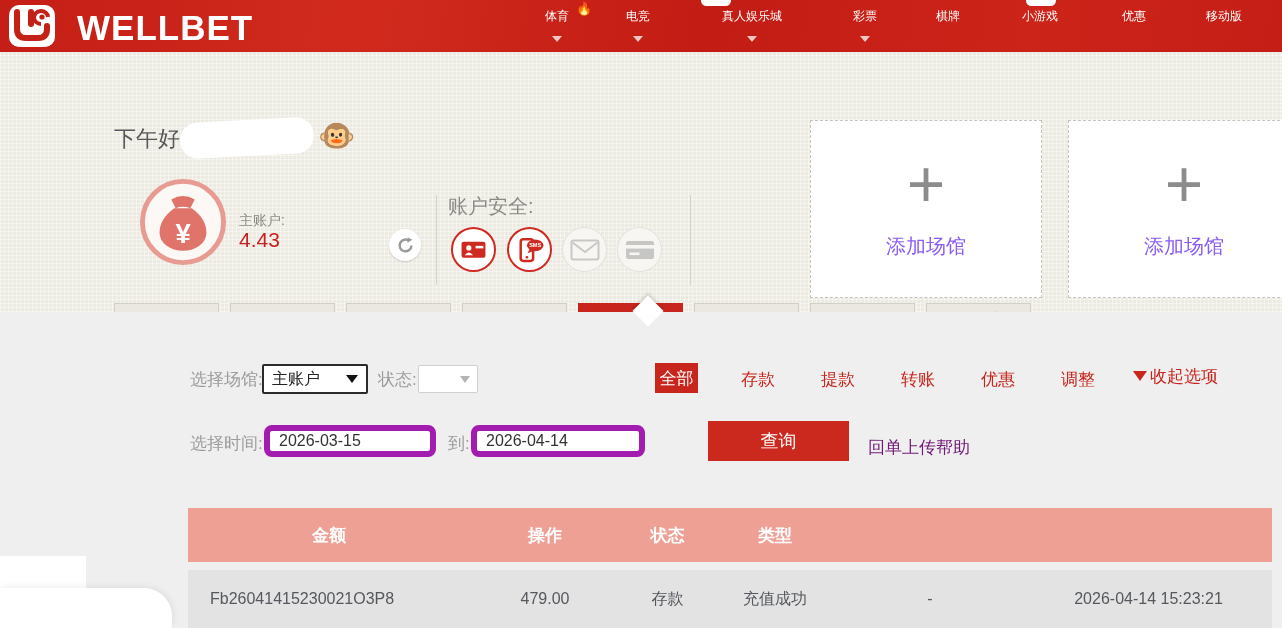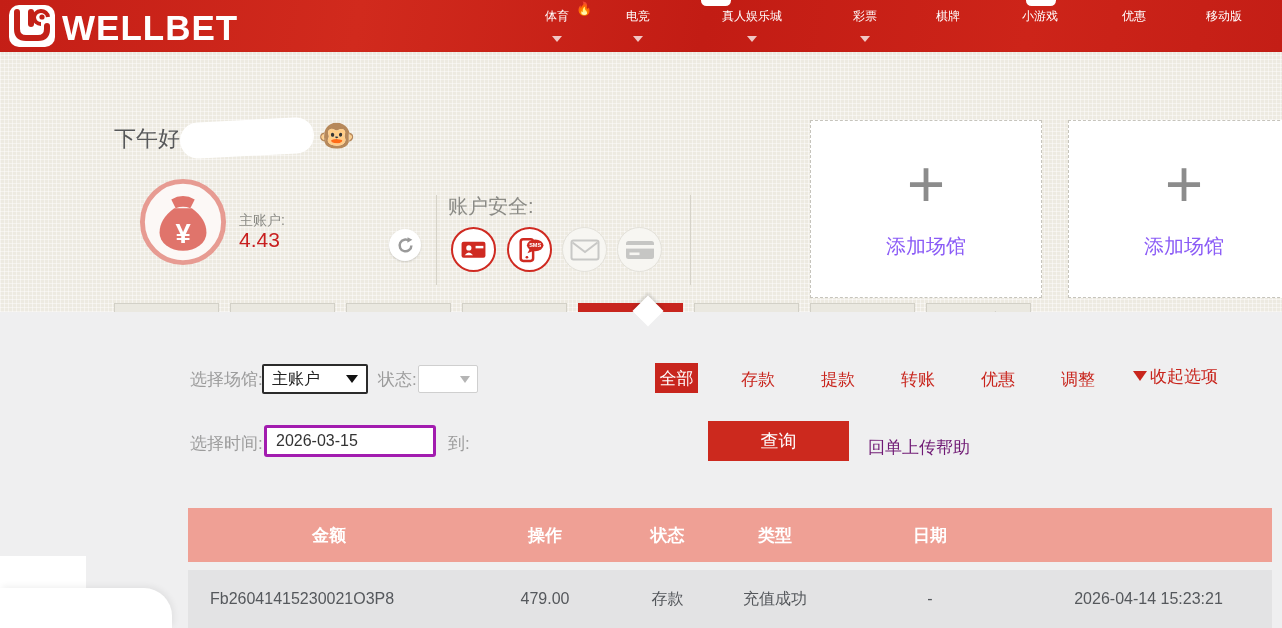--- a/index.html
+++ b/index.html
@@ -4,21 +4,21 @@
 <style>
   * { margin:0; padding:0; box-sizing:border-box; }
   html,body { width:1282px; height:628px; overflow:hidden;
     font-family:"Liberation Sans", sans-serif; background:#efeff0; }
   #stage { position:relative; width:1282px; height:628px; overflow:hidden; }
 
   
   .navbar { position:absolute; left:0; top:0; width:1282px; height:52px;
     background:linear-gradient(100deg,#c41e16 0%,#d12a1d 28%,#c21c14 55%,#cd2419 80%,#c41e16 100%); }
   .logo { position:absolute; left:8px; top:4px; display:flex; align-items:center; cursor:pointer; }
-  .logo-text { color:#fff; font-size:35px; font-weight:bold; letter-spacing:1px; margin-left:6px; }
+  .logo-text { color:#fff; font-size:35px; font-weight:bold; letter-spacing:1px; margin-left:21px; }
   .nav-item { position:absolute; top:8px; transform:translateX(-50%);
     color:#fff; font-size:12px; cursor:pointer; white-space:nowrap; }
   .nav-caret { position:absolute; top:36px; transform:translateX(-50%); width:0; height:0;
     border-left:5px solid transparent; border-right:5px solid transparent;
     border-top:6px solid rgba(255,255,255,.75); }
   .nav-flame { position:absolute; left:576px; top:1px; font-size:13px; }
   .nav-badge { position:absolute; top:-5px; width:30px; height:11px; background:#fff; border-radius:6px; }
 
   
   .panel { position:absolute; left:0; top:52px; width:1282px; height:260px;
@@ -71,21 +71,21 @@
   .status-select .sel-caret { margin-left:auto; width:0; height:0;
     border-left:5px solid transparent; border-right:5px solid transparent; border-top:7px solid #b5b5b5; }
   .cat-all { position:absolute; left:655px; top:51px; width:43px; height:30px; background:#c8251d;
     color:#fff; font-size:17px; display:flex; align-items:center; justify-content:center; cursor:pointer; }
   .cat-link { position:absolute; top:56px; transform:translateX(-50%); font-size:17px;
     color:#c8251d; cursor:pointer; white-space:nowrap; }
   .collapse { position:absolute; left:1133px; top:53px; font-size:17px; color:#c8251d;
     cursor:pointer; display:flex; align-items:center; }
   .collapse .tri { width:0; height:0; border-left:7px solid transparent;
     border-right:7px solid transparent; border-top:10px solid #c8251d; margin-right:3px; margin-top:-2px; }
-  .date-input { position:absolute; top:113px; height:32px; border:3px solid #a21caf; border-radius:3px;
+  .date-input { position:absolute; top:113px; height:32px; border:6px solid #a21caf; border-radius:8px;
     background:#fff; font-size:16px; color:#333; padding:0 9px;
     font-family:"Liberation Sans", sans-serif; }
   .query-btn { position:absolute; left:708px; top:109px; width:141px; height:40px; background:#cc291e;
     color:#fff; font-size:18px; border:none; cursor:pointer; font-family:"Liberation Sans", sans-serif; }
   .receipt-link { position:absolute; left:868px; top:124px; font-size:17px; color:#701a75; cursor:pointer; }
   .totals { position:absolute; right:22px; top:114px; text-align:right; font-size:15px; color:#d23b32; line-height:25px; }
 
   
   .tbl-header, .tbl-row { position:absolute; left:188px; width:1084px;
     display:grid; grid-template-columns:282px 150px 95px 120px 190px 247px; align-items:center; }
@@ -237,29 +237,29 @@
     <span class="cat-link" style="left:998px">优惠</span>
     <span class="cat-link" style="left:1078px">调整</span>
     <span class="collapse">
       <span class="tri"></span>
       <span>收起选项</span>
     </span>
 
     <span class="flabel" style="left:190px; top:120px;">选择时间:</span>
     <input class="date-input" style="left: 264px; width: 172px;" value="2026-03-15">
     <span class="flabel" style="left:448px; top:120px;">到:</span>
+    <input class="date-input" style="left: 471px; width: 174px;" value="2026-04-14">
     <button class="query-btn">查询</button>
     <span class="receipt-link">回单上传帮助</span>
 
     <div class="tbl-header">
       <span class="cell">金额</span>
       <span class="cell">操作</span>
       <span class="cell">状态</span>
       <span class="cell">类型</span>
-      <span class="cell">日期</span>
     </div>
     <div class="tbl-row">
       <span class="cell left">Fb26041415230021O3P8</span>
       <span class="cell">479.00</span>
       <span class="cell">存款</span>
       <span class="cell">充值成功</span>
       <span class="cell">-</span>
       <span class="cell">2026-04-14 15:23:21</span>
     </div>
   </div>

